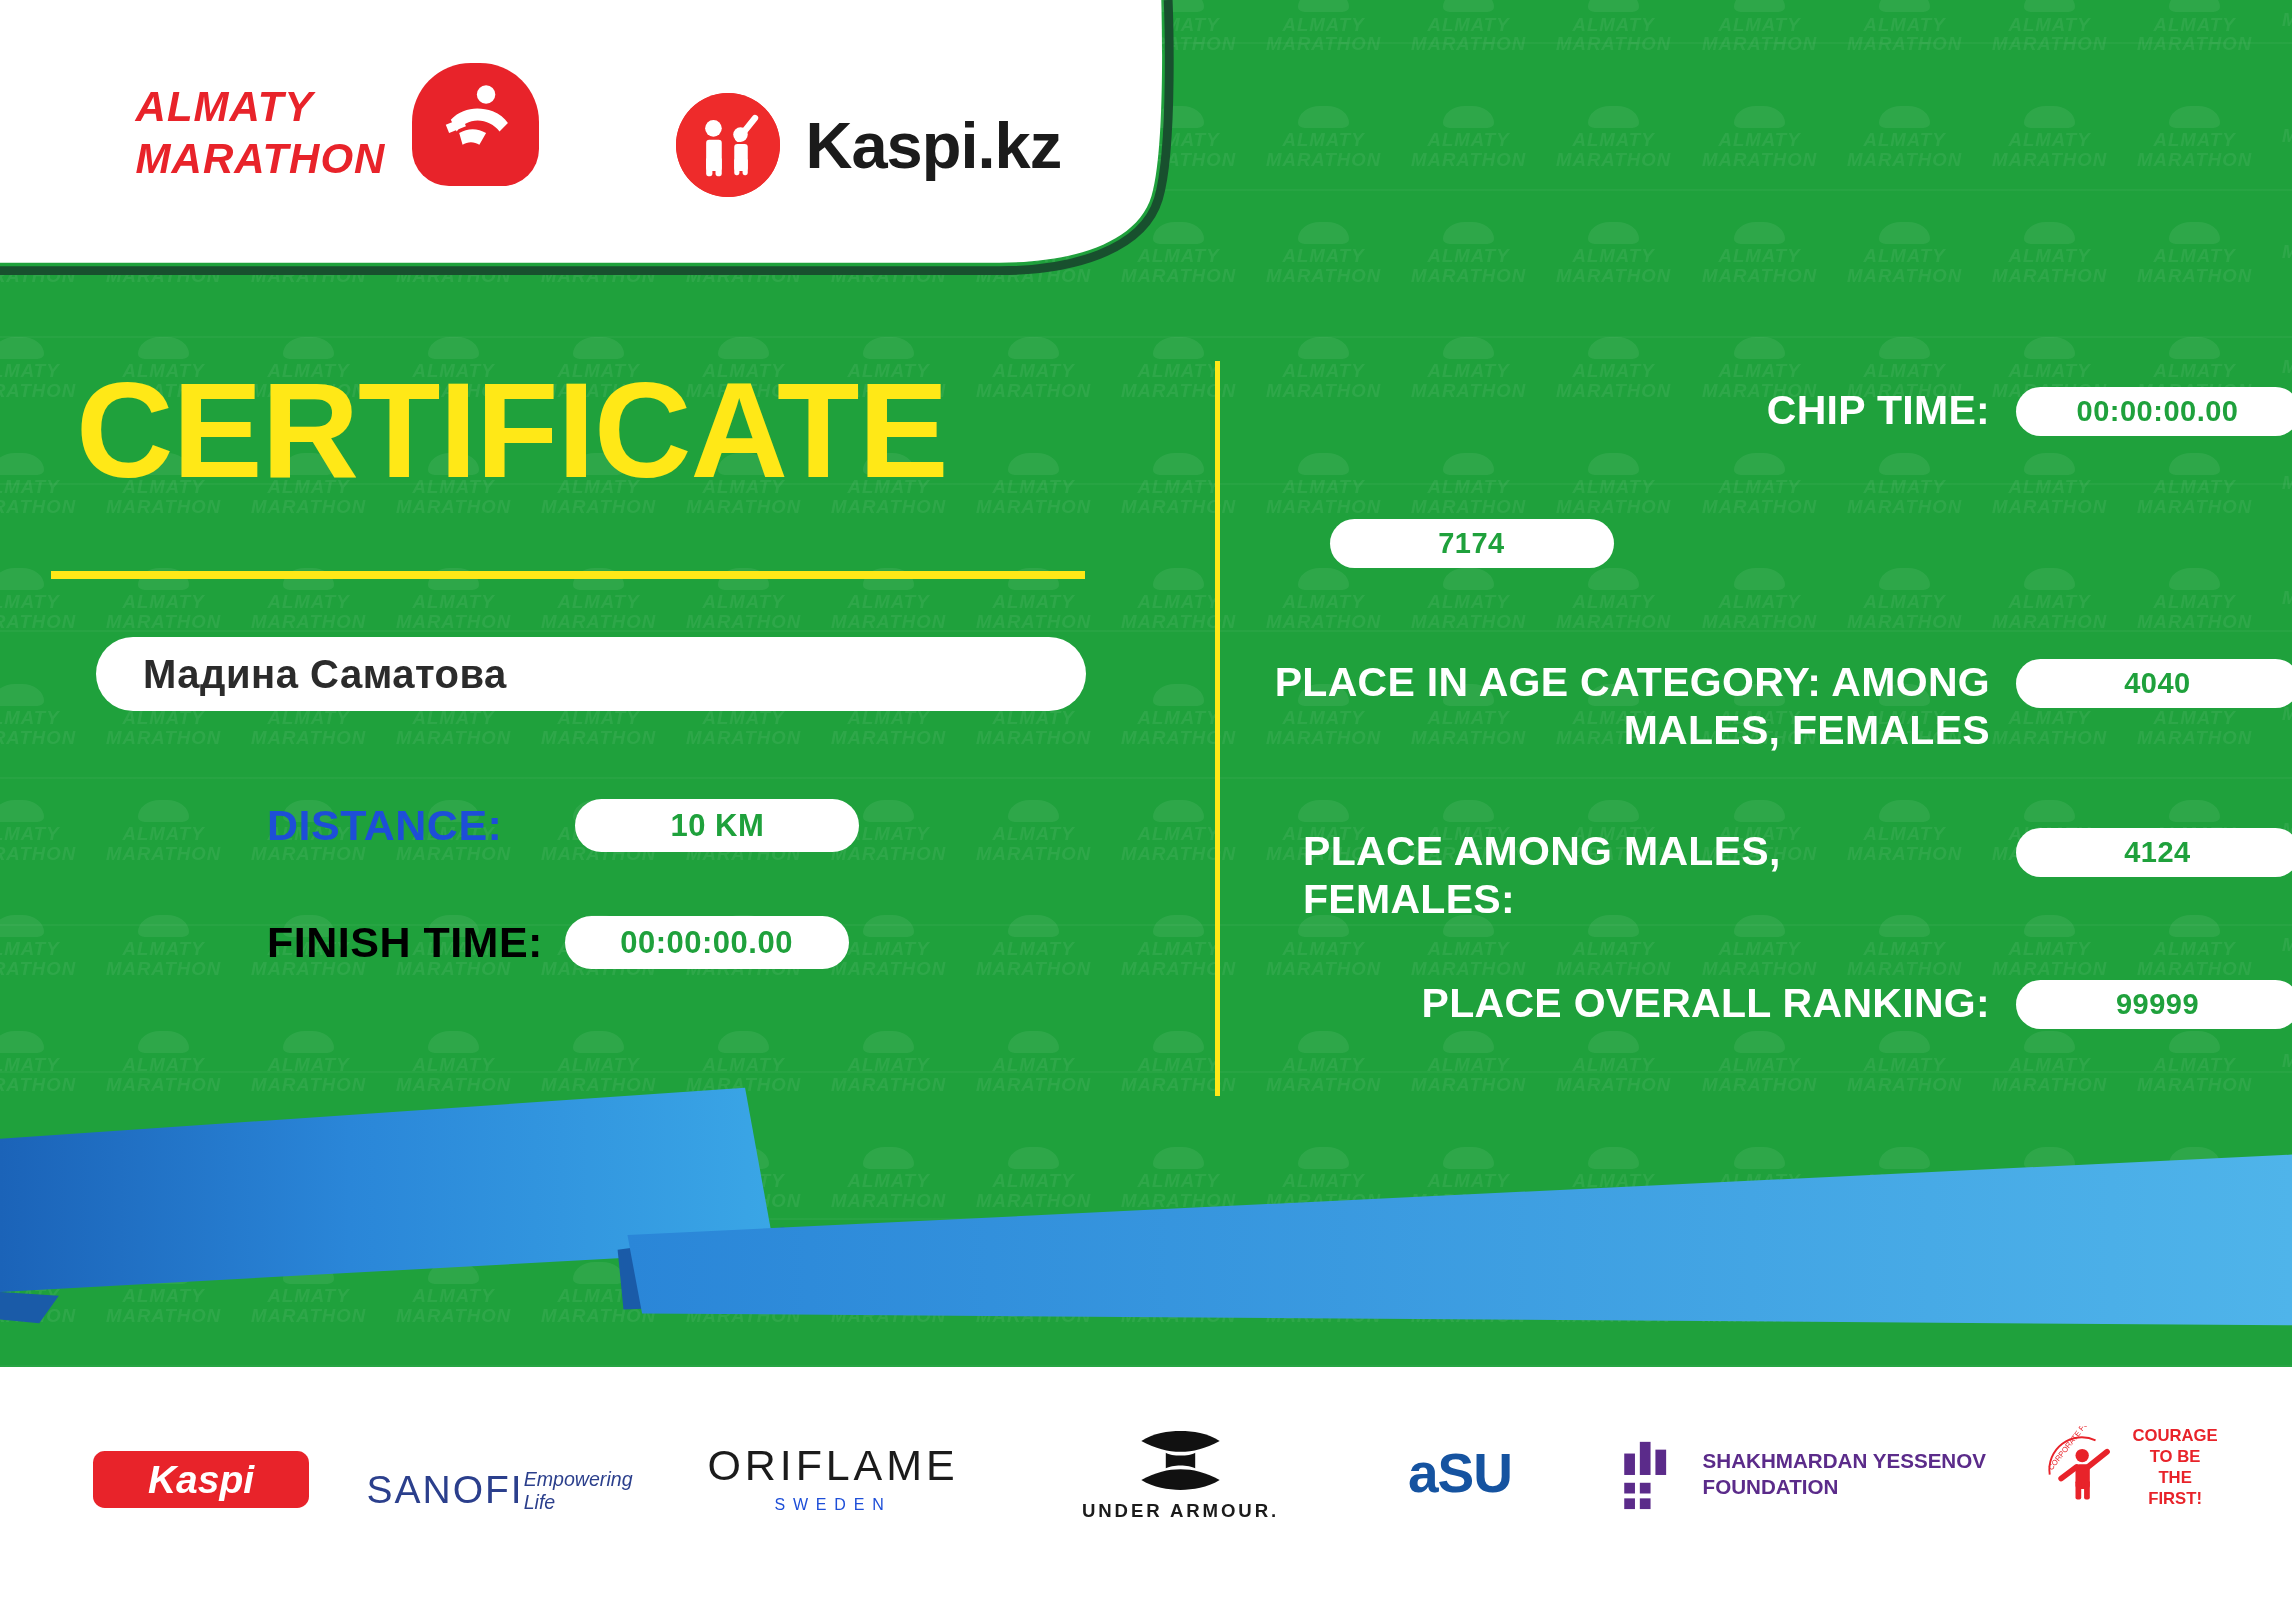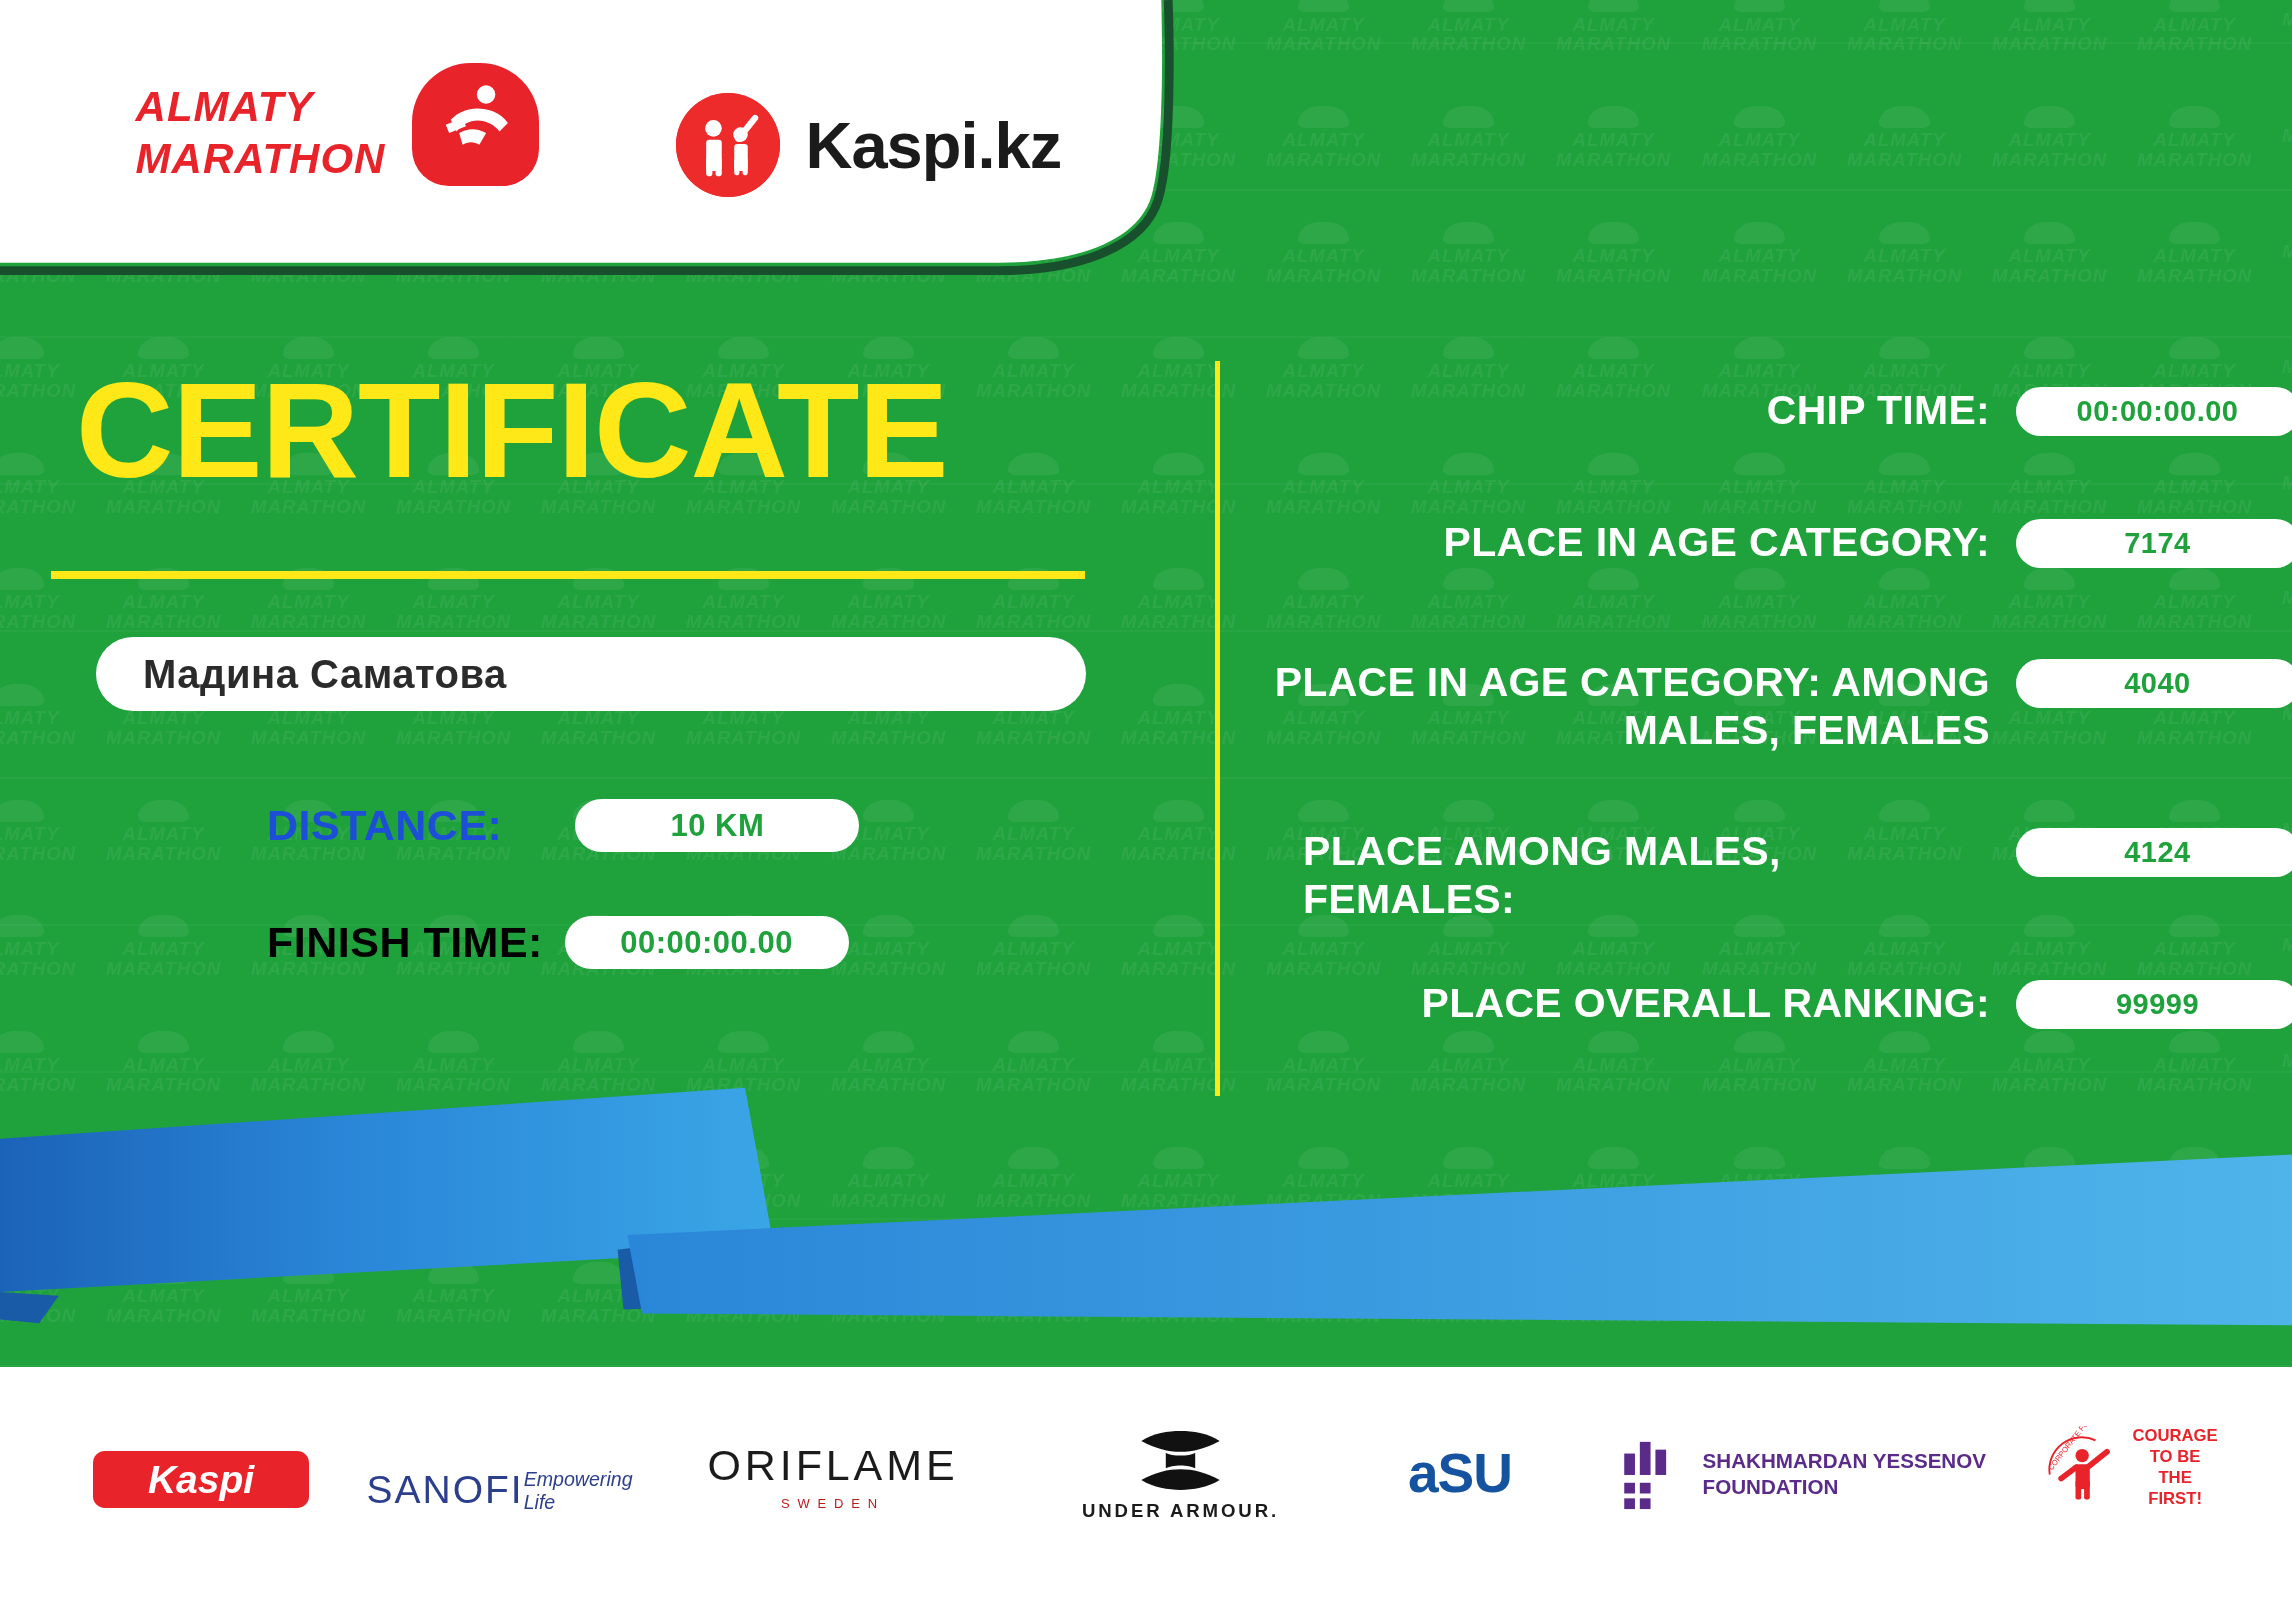--- a/index.html
+++ b/index.html
@@ -293,21 +293,21 @@
     font-weight: bold;
     font-style: italic;
   }
 
   .sanofi { left: 387px; top: 1426px; width: 225px; height: 127px; flex-direction: row; }
   .sanofi-name { font-size: 39px; color: #2b3f8c; letter-spacing: 2px; font-weight: normal; }
   .sanofi-tag { font-size: 19.6px; color: #2b3f8c; font-style: italic; margin-top: 3.9px; }
 
   .oriflame { left: 686px; top: 1441px; width: 294px; flex-direction: column; }
   .oriflame-name { font-size: 43px; color: #1b1b1b; letter-spacing: 3.9px; font-weight: 300; }
-  .oriflame-sub { font-size: 13px; color: #b91c1c; letter-spacing: 7.8px; margin-top: 5.9px; }
+  .oriflame-sub { font-size: 16px; color: #1d4ed8; letter-spacing: 7.8px; margin-top: 5.9px; }
 
   .ua { left: 1068px; top: 1431px; width: 225px; flex-direction: column; }
   .ua-name { font-size: 18.6px; color: #1b1b1b; letter-spacing: 2.9px; font-weight: bold; margin-top: 9.8px; }
 
   .asu { left: 1362px; top: 1441px; width: 196px; }
   .asu-name { font-size: 55px; color: #1553a0; font-weight: bold; letter-spacing: -1px; }
 
   .yessenov { left: 1607px; top: 1436px; width: 392px; display: flex; align-items: center; }
   .yessenov-text { font-size: 20.6px; color: #5b2b8a; font-weight: bold; line-height: 1.25; margin-left: 17.6px; }
 
@@ -592,21 +592,20 @@
   <div class="divider"></div>
 
   <div class="stat" id="stat-chip">
     <div class="stat-label">CHIP TIME:</div>
     <div class="pill">
       <span>00:00:00.00</span>
     </div>
   </div>
 
   <div class="stat" id="stat-age">
-    <div class="stat-label">PLACE IN AGE CATEGORY:</div>
     <div class="pill">
       <span>7174</span>
     </div>
   </div>
 
   <div class="stat" id="stat-age-mf">
     <div class="stat-label">PLACE IN AGE CATEGORY: AMONG MALES, FEMALES</div>
     <div class="pill">
       <span>4040</span>
     </div>

